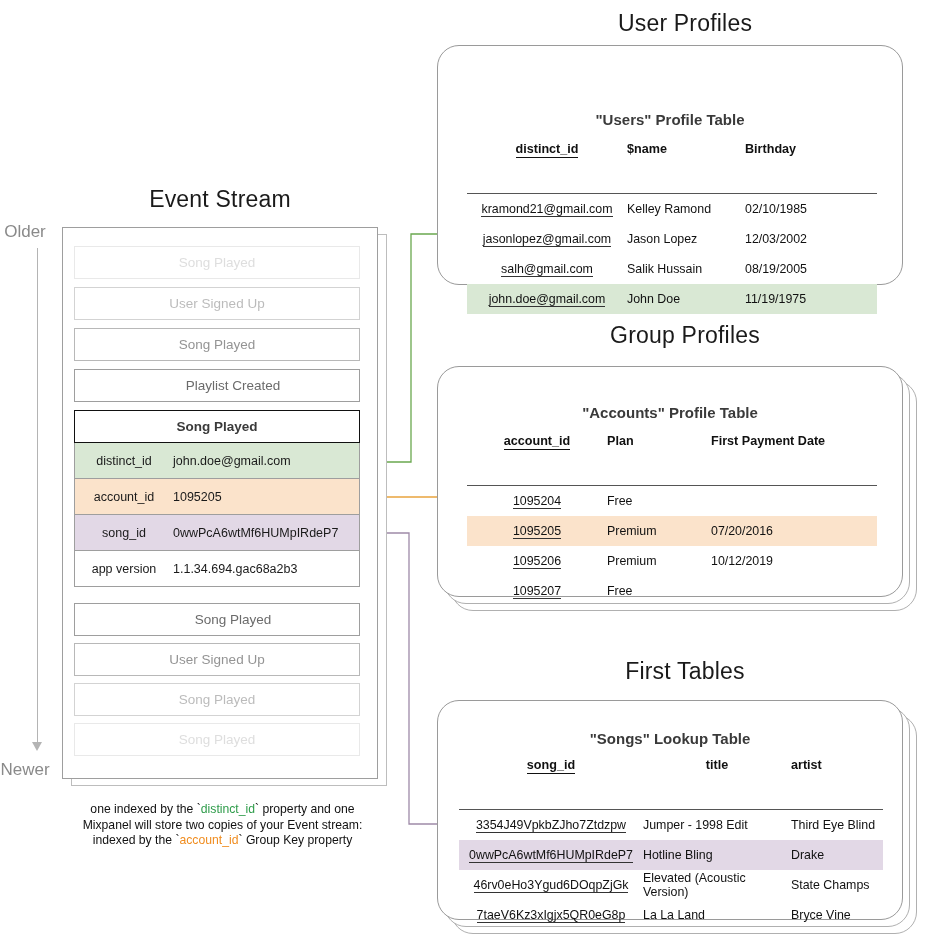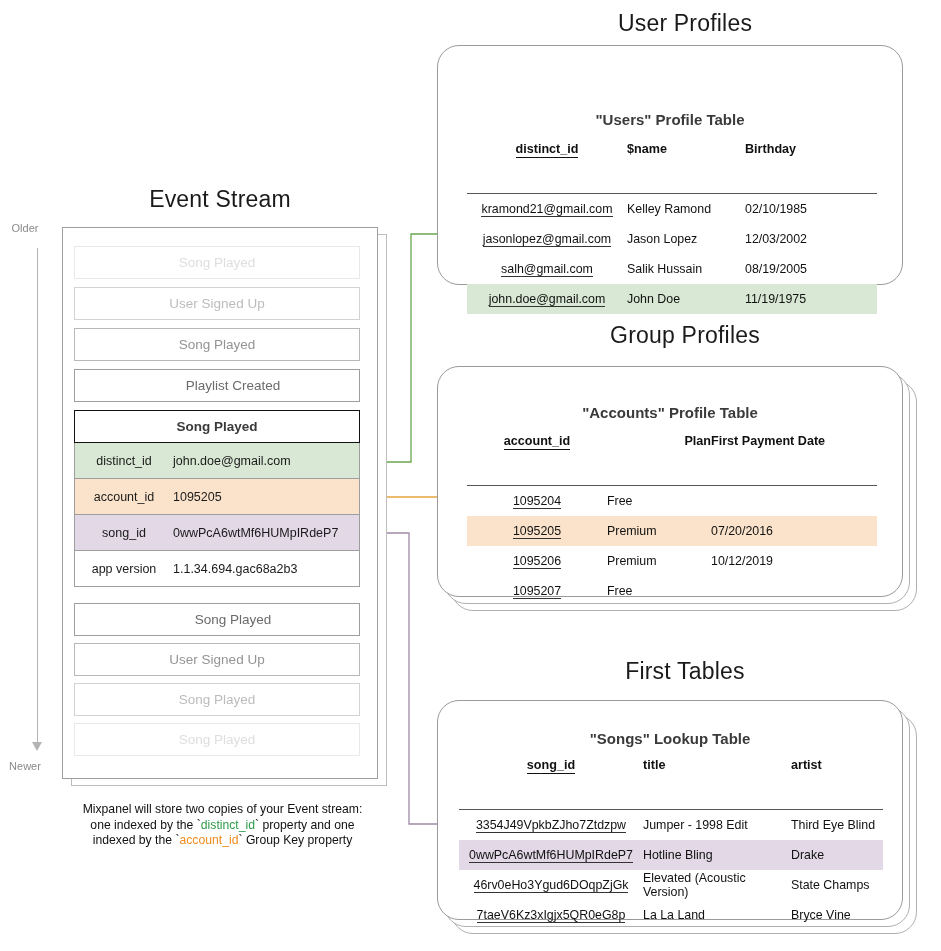--- a/index.html
+++ b/index.html
@@ -10,21 +10,21 @@
   .abs{position:absolute;}
 
   
   .section-title{
     font-size:23px;color:#1a1a1a;text-align:center;font-weight:400;
     letter-spacing:.2px;
   }
 
   
   #axis-older,#axis-newer{
-    font-size:11px;color:#8a8a8a;text-align:center;width:50px;
+    font-size:17px;color:#8a8a8a;text-align:center;width:50px;
   }
   #axis-line{
     width:1px;background:#b4b4b4;left:37px;top:248px;height:498px;
   }
   #axis-arrow{
     left:32px;top:742px;width:0;height:0;
     border-left:5px solid transparent;border-right:5px solid transparent;
     border-top:9px solid #b4b4b4;
   }
 
@@ -172,24 +172,24 @@
     <span class="prop-val">1.1.34.694.gac68a2b3</span>
   </div>
 </div>
 
 <div class="event-box ev-fade-4" style="left:74px;top:603px;">Song Played</div>
 <div class="event-box ev-fade-3" style="left:74px;top:643px;">User Signed Up</div>
 <div class="event-box ev-fade-2" style="left:74px;top:683px;">Song Played</div>
 <div class="event-box ev-fade-1" style="left:74px;top:723px;">Song Played</div>
 
 <div class="abs" id="caption">
-  <div>Mixpanel will store two copies of your Event stream:</div>
   <div>
     <span>one indexed by the `</span><span class="c-green">distinct_id</span><span>` property and one</span>
   </div>
+  <div>Mixpanel will store two copies of your Event stream:</div>
   <div>
     <span>indexed by the `</span><span class="c-orange">account_id</span><span>` Group Key property</span>
   </div>
 </div>
 
 <div class="card-stack" style="left:437px;top:45px;width:480px;height:240px;">
   <div class="card-main" style="width:466px;height:240px;"></div>
   <div class="abs card-title" style="left:0;top:66px;width:466px;">"Users" Profile Table</div>
   <table class="ptable" style="left:30px;top:97px;width:410px;">
     <thead>
@@ -229,21 +229,21 @@
 
 <div class="card-stack" style="left:437px;top:366px;width:490px;height:250px;">
   <div class="card-layer" style="left:14px;top:14px;width:466px;height:231px;"></div>
   <div class="card-layer" style="left:7px;top:7px;width:466px;height:231px;"></div>
   <div class="card-main" style="width:466px;height:231px;"></div>
   <div class="abs card-title" style="left:0;top:38px;width:466px;">"Accounts" Profile Table</div>
   <table class="ptable" style="left:30px;top:68px;width:410px;">
     <thead>
       <tr>
         <th class="th-key" style="width:140px;"><span>account_id</span></th>
-        <th class="th-plain" style="width:104px;text-align:right;">Plan</th>
+        <th class="th-plain" style="width:104px;">Plan</th>
         <th class="th-plain" style="width:166px;">First Payment Date</th>
       </tr>
       <tr class="hr-row">
           <td colspan="3"></td>
         </tr>
     </thead>
     <tbody>
       <tr>
         <td class="cell-key"><span>1095204</span></td>
         <td class="cell-plain">Free</td>
@@ -270,21 +270,21 @@
 
 <div class="card-stack" style="left:437px;top:700px;width:490px;height:248px;">
   <div class="card-layer" style="left:14px;top:14px;width:466px;height:220px;"></div>
   <div class="card-layer" style="left:7px;top:7px;width:466px;height:220px;"></div>
   <div class="card-main" style="width:466px;height:220px;"></div>
   <div class="abs card-title" style="left:0;top:30px;width:466px;">"Songs" Lookup Table</div>
   <table class="ptable" style="left:22px;top:58px;width:424px;">
     <thead>
       <tr>
         <th class="th-key" style="width:184px;"><span>song_id</span></th>
-        <th class="th-plain" style="width:148px;">title</th>
+        <th class="th-plain" style="width:148px;text-align:center;">title</th>
         <th class="th-plain" style="width:92px;">artist</th>
       </tr>
       <tr class="hr-row">
           <td colspan="3"></td>
         </tr>
     </thead>
     <tbody>
       <tr>
         <td class="cell-key"><span>3354J49VpkbZJho7Ztdzpw</span></td>
         <td class="cell-plain">Jumper - 1998 Edit</td>

